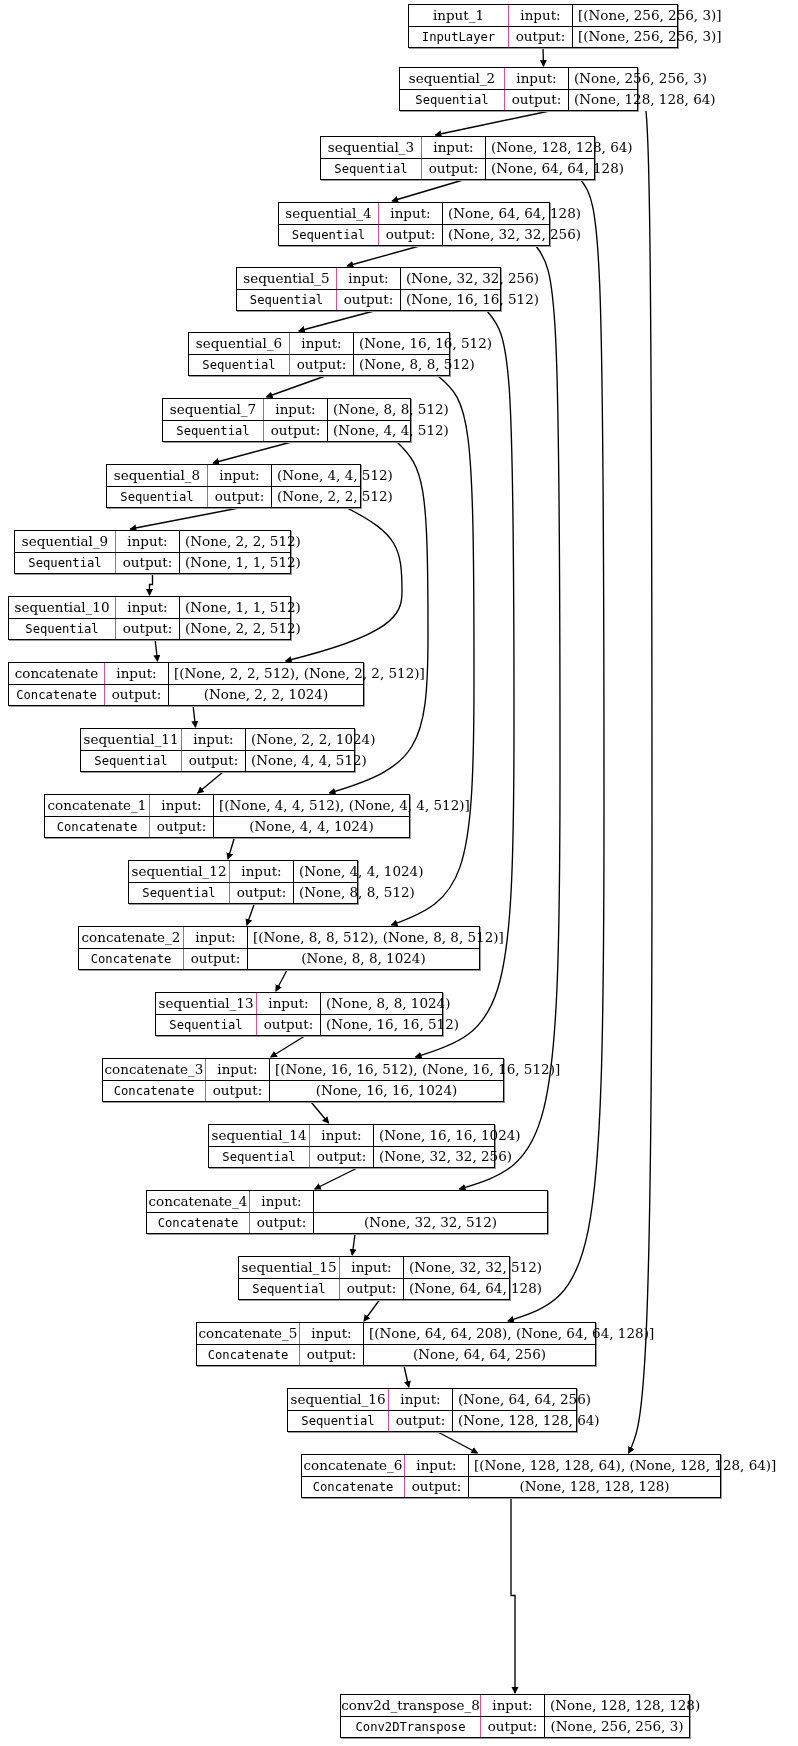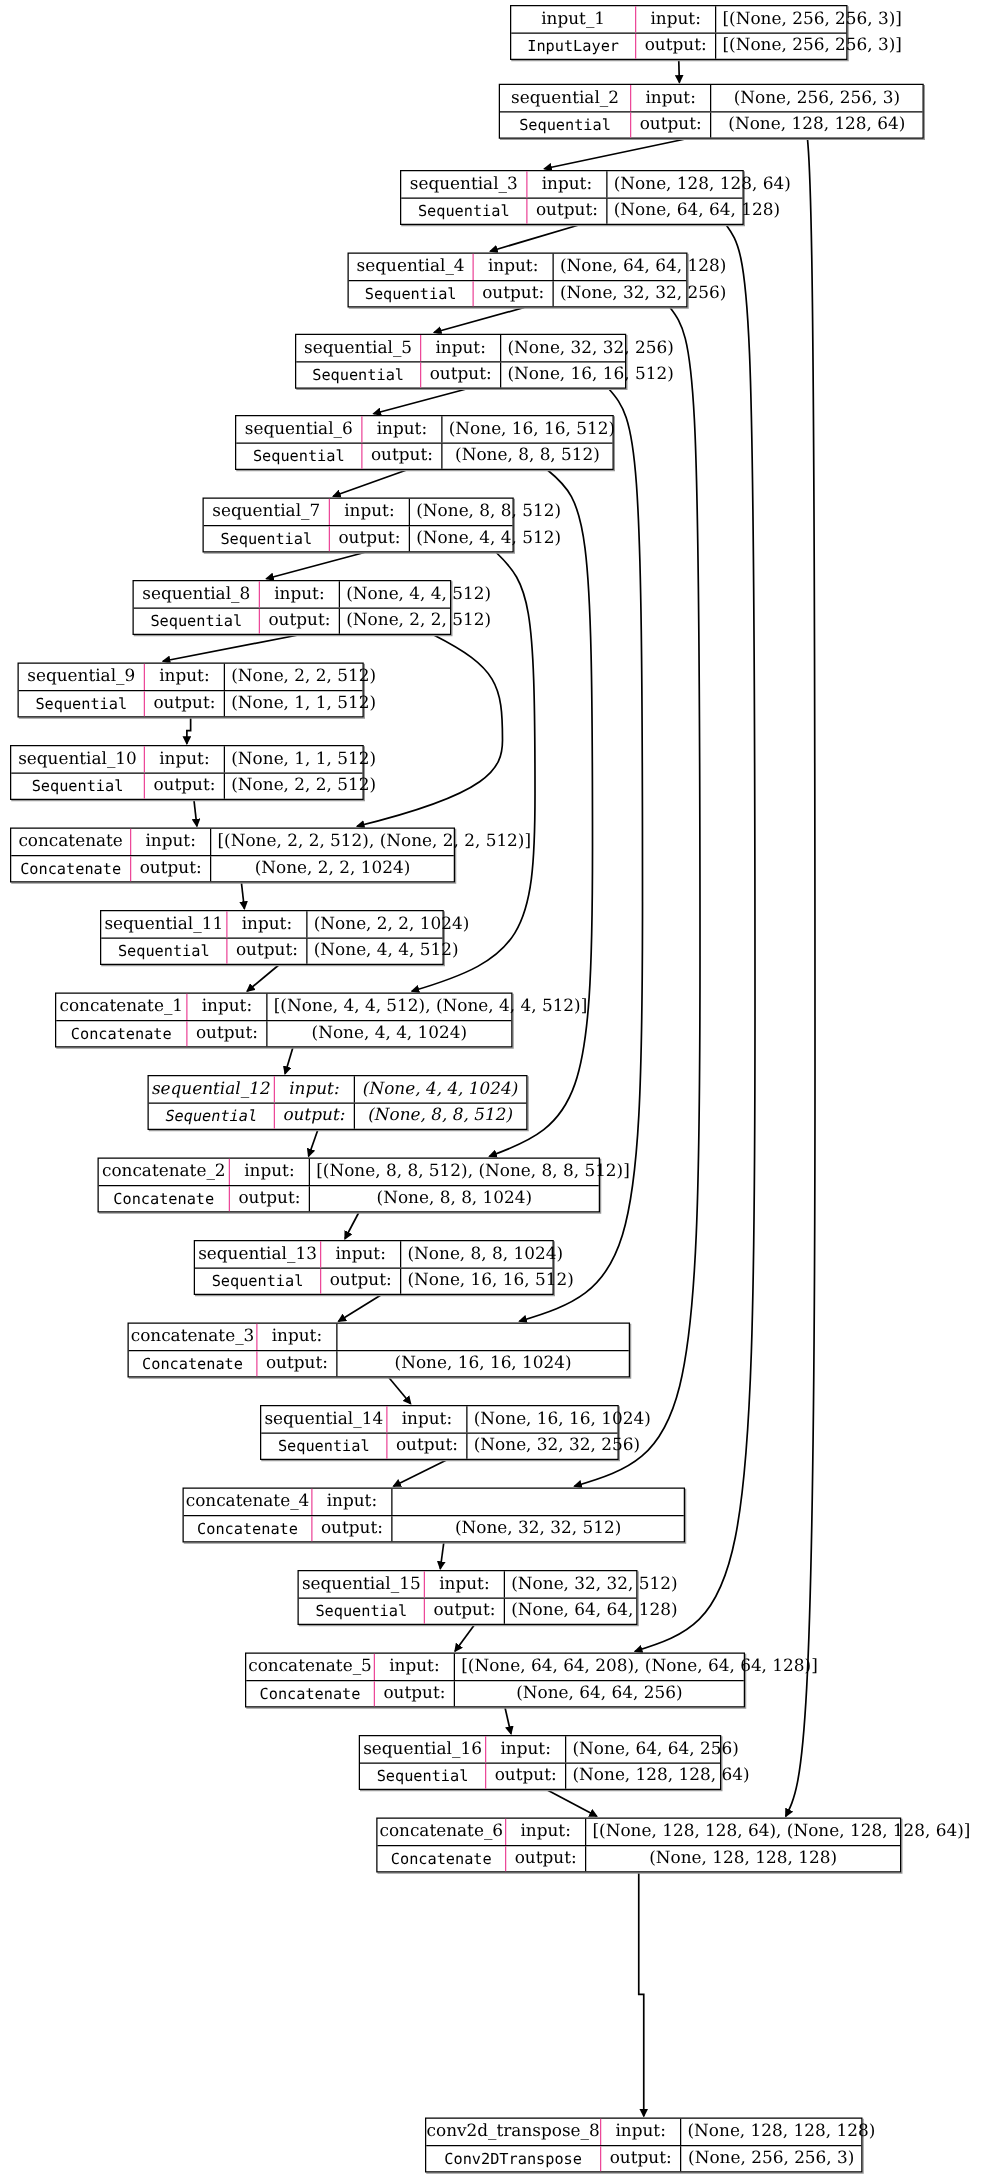--- a/index.html
+++ b/index.html
@@ -89,21 +89,21 @@
           <div class="cell c-name" style="width: 100px; flex: 0 0 100px;">input_1</div>
           <div class="cell c-io" style="width: 64px; flex: 0 0 64px;">input:</div>
           <div class="cell c-shape">[(None, 256, 256, 3)]</div>
         </div>
         <div class="nrow bot">
           <div class="cell c-name mono" style="width: 100px; flex: 0 0 100px;">InputLayer</div>
           <div class="cell c-io" style="width: 64px; flex: 0 0 64px;">output:</div>
           <div class="cell c-shape">[(None, 256, 256, 3)]</div>
         </div>
       </div>
-      <div class="node" style="left: 399px; top: 67px; width: 340px; height: 44px;">
+      <div class="node" style="left: 399px; top: 67px; width: 239px; height: 44px;">
         <div class="nrow top">
           <div class="cell c-name" style="width: 105px; flex: 0 0 105px;">sequential_2</div>
           <div class="cell c-io" style="width: 64px; flex: 0 0 64px;">input:</div>
           <div class="cell c-shape">(None, 256, 256, 3)</div>
         </div>
         <div class="nrow bot">
           <div class="cell c-name mono" style="width: 105px; flex: 0 0 105px;">Sequential</div>
           <div class="cell c-io" style="width: 64px; flex: 0 0 64px;">output:</div>
           <div class="cell c-shape">(None, 128, 128, 64)</div>
         </div>
@@ -137,21 +137,21 @@
           <div class="cell c-name" style="width: 100px; flex: 0 0 100px;">sequential_5</div>
           <div class="cell c-io" style="width: 64px; flex: 0 0 64px;">input:</div>
           <div class="cell c-shape">(None, 32, 32, 256)</div>
         </div>
         <div class="nrow bot">
           <div class="cell c-name mono" style="width: 100px; flex: 0 0 100px;">Sequential</div>
           <div class="cell c-io" style="width: 64px; flex: 0 0 64px;">output:</div>
           <div class="cell c-shape">(None, 16, 16, 512)</div>
         </div>
       </div>
-      <div class="node" style="left: 188px; top: 332px; width: 303px; height: 44px;">
+      <div class="node" style="left: 188px; top: 332px; width: 262px; height: 44px;">
         <div class="nrow top">
           <div class="cell c-name" style="width: 101px; flex: 0 0 101px;">sequential_6</div>
           <div class="cell c-io" style="width: 64px; flex: 0 0 64px;">input:</div>
           <div class="cell c-shape">(None, 16, 16, 512)</div>
         </div>
         <div class="nrow bot">
           <div class="cell c-name mono" style="width: 101px; flex: 0 0 101px;">Sequential</div>
           <div class="cell c-io" style="width: 64px; flex: 0 0 64px;">output:</div>
           <div class="cell c-shape">(None, 8, 8, 512)</div>
         </div>
@@ -233,21 +233,21 @@
           <div class="cell c-name" style="width: 105px; flex: 0 0 105px;">concatenate_1</div>
           <div class="cell c-io" style="width: 64px; flex: 0 0 64px;">input:</div>
           <div class="cell c-shape">[(None, 4, 4, 512), (None, 4, 4, 512)]</div>
         </div>
         <div class="nrow bot">
           <div class="cell c-name mono" style="width: 105px; flex: 0 0 105px;">Concatenate</div>
           <div class="cell c-io" style="width: 64px; flex: 0 0 64px;">output:</div>
           <div class="cell c-shape">(None, 4, 4, 1024)</div>
         </div>
       </div>
-      <div class="node" style="left: 118px; top: 860px; width: 304px; height: 44px; font-style: italic;">
+      <div class="node" style="left: 128px; top: 860px; width: 230px; height: 44px;">
         <div class="nrow top">
           <div class="cell c-name" style="width: 101px; flex: 0 0 101px;">sequential_12</div>
           <div class="cell c-io" style="width: 64px; flex: 0 0 64px;">input:</div>
           <div class="cell c-shape">(None, 4, 4, 1024)</div>
         </div>
         <div class="nrow bot">
           <div class="cell c-name mono" style="width: 101px; flex: 0 0 101px;">Sequential</div>
           <div class="cell c-io" style="width: 64px; flex: 0 0 64px;">output:</div>
           <div class="cell c-shape">(None, 8, 8, 512)</div>
         </div>
@@ -273,20 +273,21 @@
         <div class="nrow bot">
           <div class="cell c-name mono" style="width: 101px; flex: 0 0 101px;">Sequential</div>
           <div class="cell c-io" style="width: 64px; flex: 0 0 64px;">output:</div>
           <div class="cell c-shape">(None, 16, 16, 512)</div>
         </div>
       </div>
       <div class="node" style="left: 102px; top: 1058px; width: 402px; height: 44px;">
         <div class="nrow top">
           <div class="cell c-name" style="width: 103px; flex: 0 0 103px;">concatenate_3</div>
           <div class="cell c-io" style="width: 64px; flex: 0 0 64px;">input:</div>
+          <div class="cell c-shape">[(None, 16, 16, 512), (None, 16, 16, 512)]</div>
         </div>
         <div class="nrow bot">
           <div class="cell c-name mono" style="width: 103px; flex: 0 0 103px;">Concatenate</div>
           <div class="cell c-io" style="width: 64px; flex: 0 0 64px;">output:</div>
           <div class="cell c-shape">(None, 16, 16, 1024)</div>
         </div>
       </div>
       <div class="node" style="left: 208px; top: 1124px; width: 287px; height: 44px;">
         <div class="nrow top">
           <div class="cell c-name" style="width: 101px; flex: 0 0 101px;">sequential_14</div>

